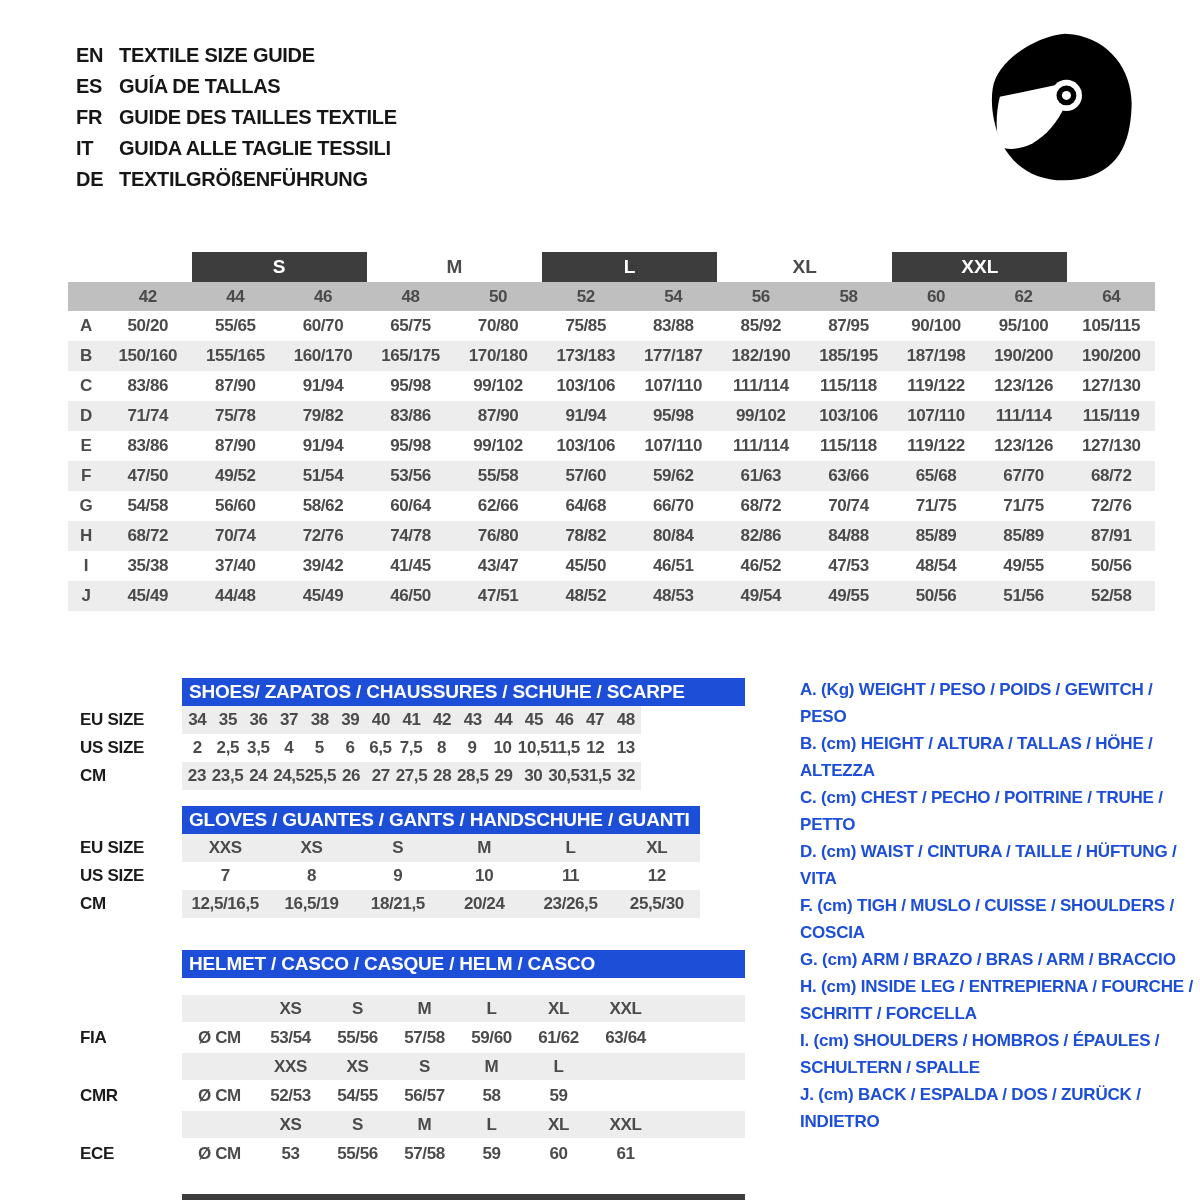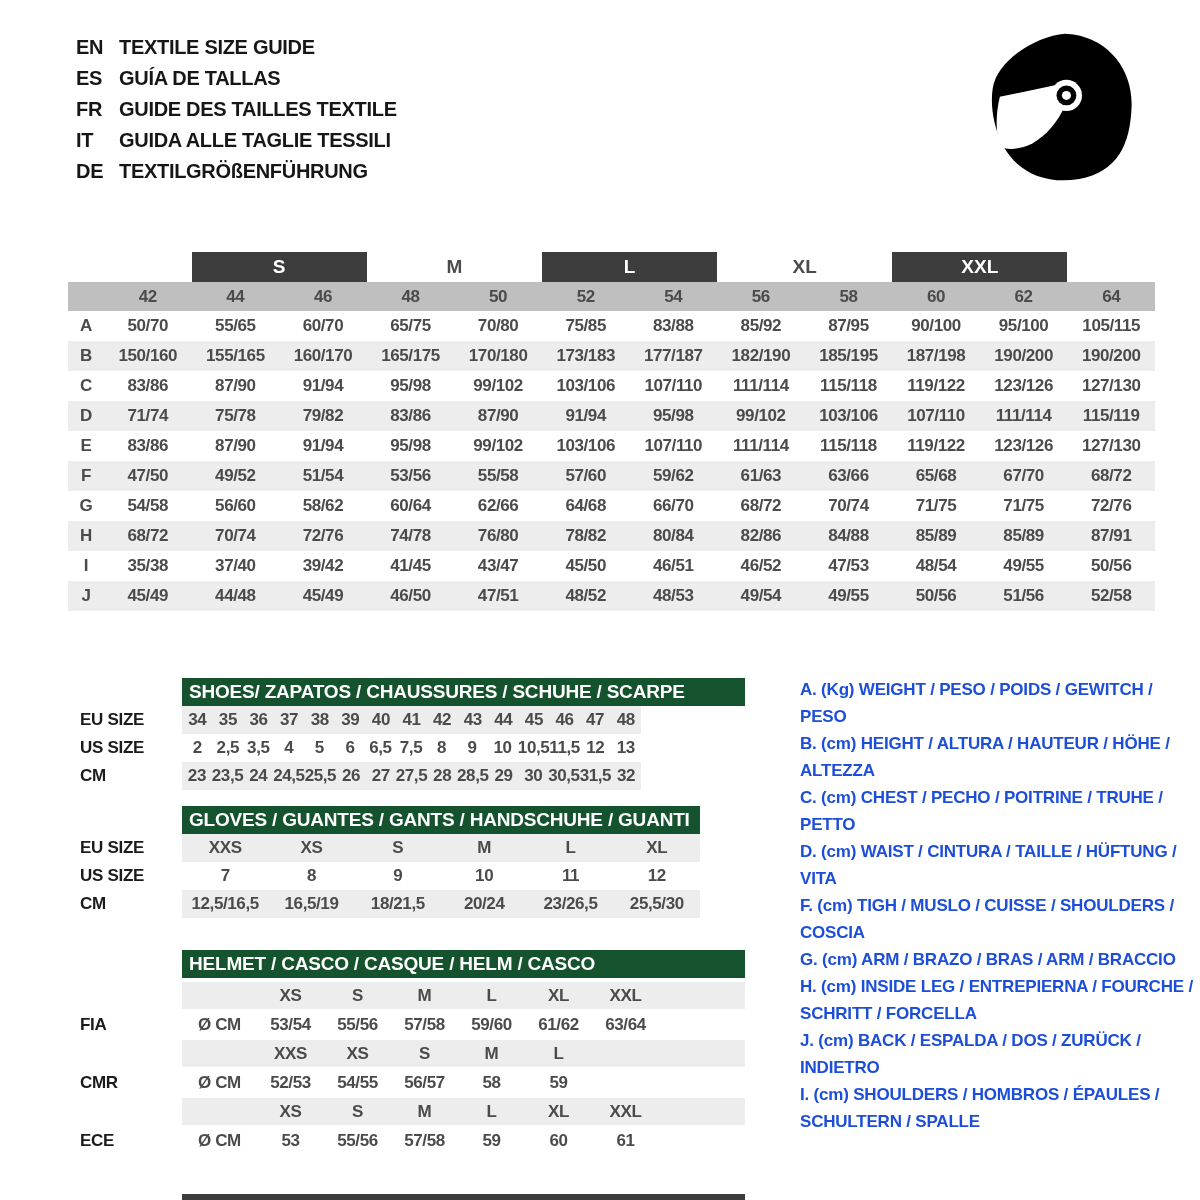--- a/index.html
+++ b/index.html
@@ -1,21 +1,21 @@
 <!DOCTYPE html>
 <html><head>
 <meta charset="utf-8">
 <style>
   html,body{margin:0;padding:0;background:#fff;}
   .page{position:relative;width:1200px;height:1200px;background:#ffffff;overflow:hidden;
         font-family:"Liberation Sans",sans-serif;font-weight:bold;}
 
   
   .langs{position:absolute;left:76px;top:36px;color:#161616;}
-  .lang-row{display:flex;height:31px;align-items:flex-start;font-size:20px;letter-spacing:-0.3px;}
+  .lang-row{display:flex;height:31px;align-items:flex-end;font-size:20px;letter-spacing:-0.3px;}
   .lang-code{width:43px;}
 
   
   .helmet-icon{position:absolute;left:980px;top:26px;width:170px;height:170px;}
 
   
   .size-table{position:absolute;left:68px;top:252px;width:1087px;color:#4b4b4b;}
   .grid13{display:grid;grid-template-columns:36px repeat(12,1fr);}
   .group-row{height:30px;}
   .gcell{display:flex;align-items:center;justify-content:center;font-size:19px;}
@@ -23,33 +23,33 @@
   .gcell.plain{color:#4b4b4b;}
   .num-band{background:#bfbfbf;height:29px;}
   .cell{display:flex;align-items:center;justify-content:center;font-size:17px;letter-spacing:-0.4px;white-space:nowrap;}
   .data-row{height:30px;}
   #sizeBody .data-row:nth-child(even){background:#ededed;}
 
   
   .sub-table{position:absolute;left:80px;color:#4b4b4b;}
   .sub-title-row{display:flex;}
   .sub-title-spacer{width:102px;}
-  .dark-bar{background:#14532d;color:#fff;font-size:19px;height:28px;display:flex;align-items:center;
+  .dark-bar{background:#1d4ed8;color:#fff;font-size:19px;height:28px;display:flex;align-items:center;
             padding-left:7px;letter-spacing:-0.2px;white-space:nowrap;}
   .shoes .dark-bar{width:556px;}
   .gloves .dark-bar{width:511px;}
   .helmet .dark-bar{width:556px;}
   .sub-row{display:flex;height:28px;}
   .sub-label{width:102px;display:flex;align-items:center;font-size:17px;color:#1b1b1b;letter-spacing:-0.3px;}
   .sub-data{display:grid;height:100%;}
   .shoes .sub-data{width:459px;grid-template-columns:repeat(15,1fr);}
   .gloves .sub-data{width:518px;grid-template-columns:repeat(6,1fr);}
   .helmet-grid{width:563px;grid-template-columns:75px repeat(6,67px) 1fr;}
   .shaded{background:#ededed;}
-  .helmet .sub-title-row{margin-bottom:4px;}
+  .helmet .sub-title-row{margin-bottom:17px;}
   .helmet .band-row{height:27px;}
   .helmet .value-row{height:31px;}
 
   
   .legend{position:absolute;left:800px;top:676px;width:400px;font-size:17px;line-height:27px;
           color:#1d4ed8;letter-spacing:-0.2px;}
 
   
   .bottom-bar{position:absolute;left:182px;top:1194px;width:563px;height:6px;background:#3d3d3d;}
 </style>
@@ -113,21 +113,21 @@
         <div class="cell">54</div>
         <div class="cell">56</div>
         <div class="cell">58</div>
         <div class="cell">60</div>
         <div class="cell">62</div>
         <div class="cell">64</div>
       </div>
     <div id="sizeBody">
         <div class="data-row grid13">
           <div class="cell">A</div>
-          <div class="cell">50/70</div>
+          <div class="cell">50/20</div>
           <div class="cell">55/65</div>
           <div class="cell">60/70</div>
           <div class="cell">65/75</div>
           <div class="cell">70/80</div>
           <div class="cell">75/85</div>
           <div class="cell">83/88</div>
           <div class="cell">85/92</div>
           <div class="cell">87/95</div>
           <div class="cell">90/100</div>
           <div class="cell">95/100</div>
@@ -464,24 +464,24 @@
             <div class="cell">60</div>
             <div class="cell">61</div>
             <div class="cell"></div>
           </div>
         </div>
       </div>
   </div>
 
   <div class="legend" id="legend">
       <div class="legend-item">A. (Kg) WEIGHT / PESO / POIDS / GEWITCH / PESO</div>
-      <div class="legend-item">B. (cm) HEIGHT / ALTURA / HAUTEUR / HÖHE / ALTEZZA</div>
+      <div class="legend-item">B. (cm) HEIGHT / ALTURA / TALLAS / HÖHE / ALTEZZA</div>
       <div class="legend-item">C. (cm) CHEST / PECHO / POITRINE / TRUHE / PETTO</div>
       <div class="legend-item">D. (cm) WAIST / CINTURA / TAILLE / HÜFTUNG / VITA</div>
       <div class="legend-item">F. (cm) TIGH / MUSLO / CUISSE / SHOULDERS / COSCIA</div>
       <div class="legend-item">G. (cm) ARM / BRAZO / BRAS / ARM / BRACCIO</div>
       <div class="legend-item">H. (cm) INSIDE LEG / ENTREPIERNA / FOURCHE / SCHRITT / FORCELLA</div>
+      <div class="legend-item">I. (cm) SHOULDERS / HOMBROS / ÉPAULES / SCHULTERN / SPALLE</div>
       <div class="legend-item">J. (cm) BACK / ESPALDA / DOS / ZURÜCK / INDIETRO</div>
-      <div class="legend-item">I. (cm) SHOULDERS / HOMBROS / ÉPAULES / SCHULTERN / SPALLE</div>
     </div>
 
   <div class="bottom-bar"></div>
 </div>
 
 </body></html>

